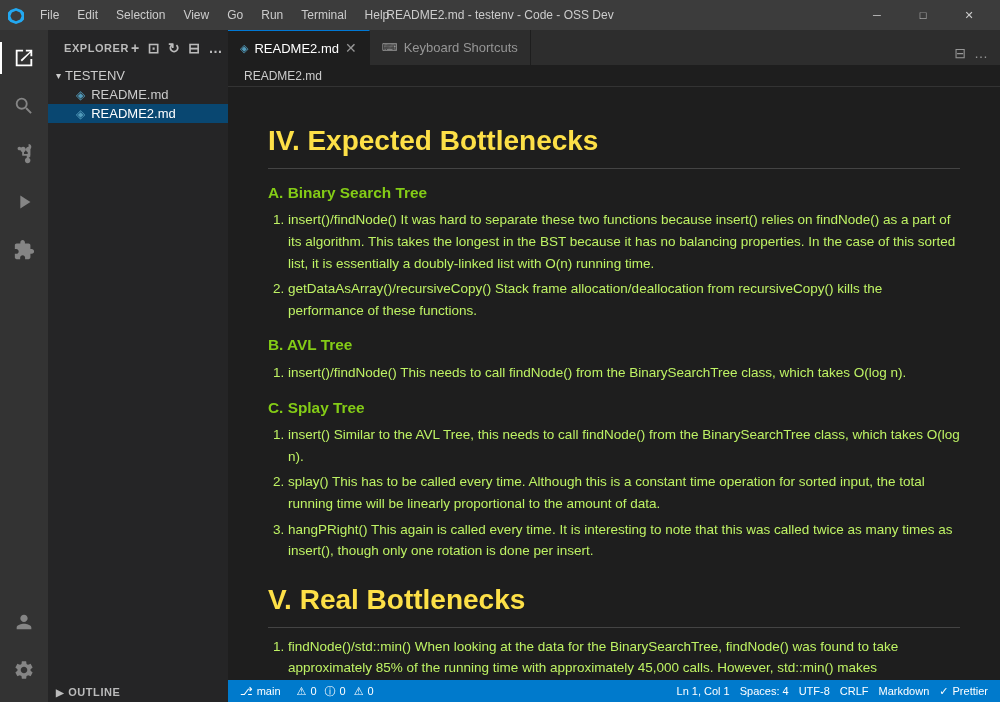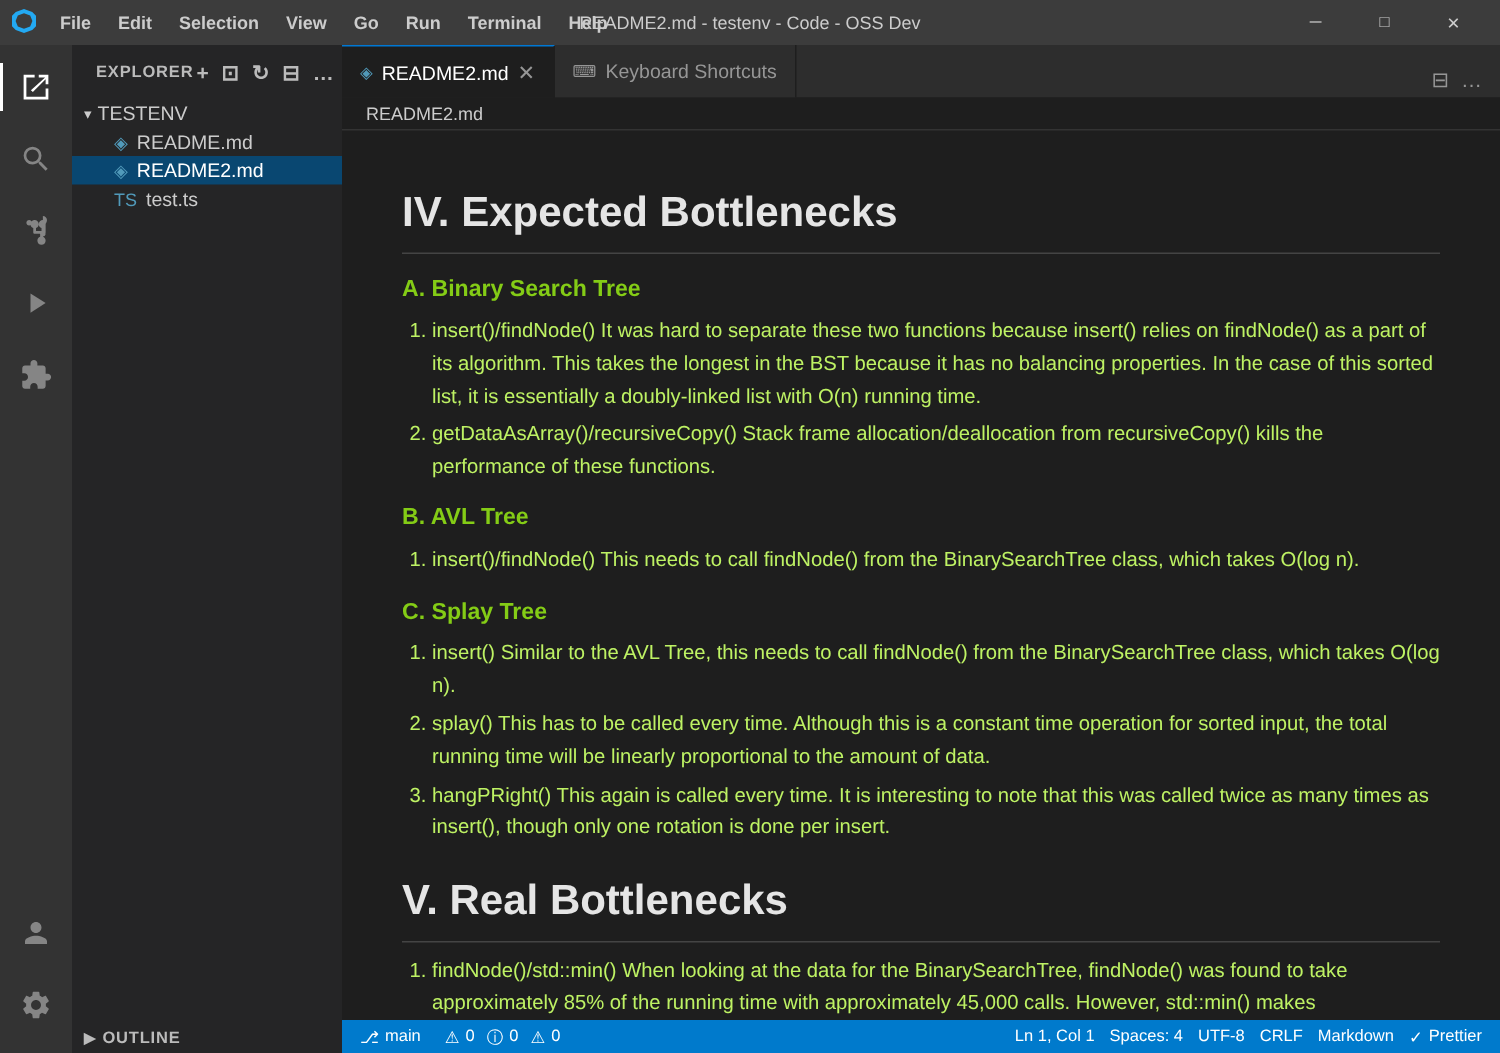--- a/index.html
+++ b/index.html
@@ -19,23 +19,22 @@
       height: 30px;
       background: #3c3c3c;
       display: flex;
       align-items: center;
       justify-content: space-between;
       padding: 0 8px;
       flex-shrink: 0;
     }
     #title-bar-left {
       display: flex;
-      align-items: flex-start;
+      align-items: flex-end;
       gap: 8px;
-      font-weight: bold;
     }
     #menu-bar {
       display: flex;
       gap: 2px;
     }
     .menu-item {
       padding: 2px 8px;
       font-size: 12px;
       color: #cccccc;
       cursor: pointer;
@@ -253,21 +252,21 @@
       line-height: 1.6;
       color: #cccccc;
     }
     #editor-content::-webkit-scrollbar { width: 10px; }
     #editor-content::-webkit-scrollbar-track { background: #1e1e1e; }
     #editor-content::-webkit-scrollbar-thumb { background: #424242; }
 
     .md-h1 {
       font-size: 2em;
       font-weight: 700;
-      color: #e5e5e5;
+      color: #fde047;
       margin: 16px 0 8px 0;
       border-bottom: 1px solid #444;
       padding-bottom: 4px;
     }
     .md-h2 { 
       font-size: 1.1em;
       font-weight: 600;
       color: #84cc16;
       margin: 12px 0 4px 0;
     }
@@ -394,24 +393,20 @@
         <span class="arrow">▾</span>
         <span>TESTENV</span>
       </div>
       <div class="tree-item">
         <span class="file-icon-md">◈</span>
         <span>README.md</span>
       </div>
       <div class="tree-item active-file">
         <span class="file-icon-md">◈</span>
         <span>README2.md</span>
-      </div>
-      <div class="tree-item">
-        <span class="file-icon-ts">TS</span>
-        <span>test.ts</span>
       </div>
     </div>
     <div id="outline-header">
       <span style="font-size:10px;">▶</span>
       <span>OUTLINE</span>
     </div>
   </div>
 
   <div id="editor-area">
 

